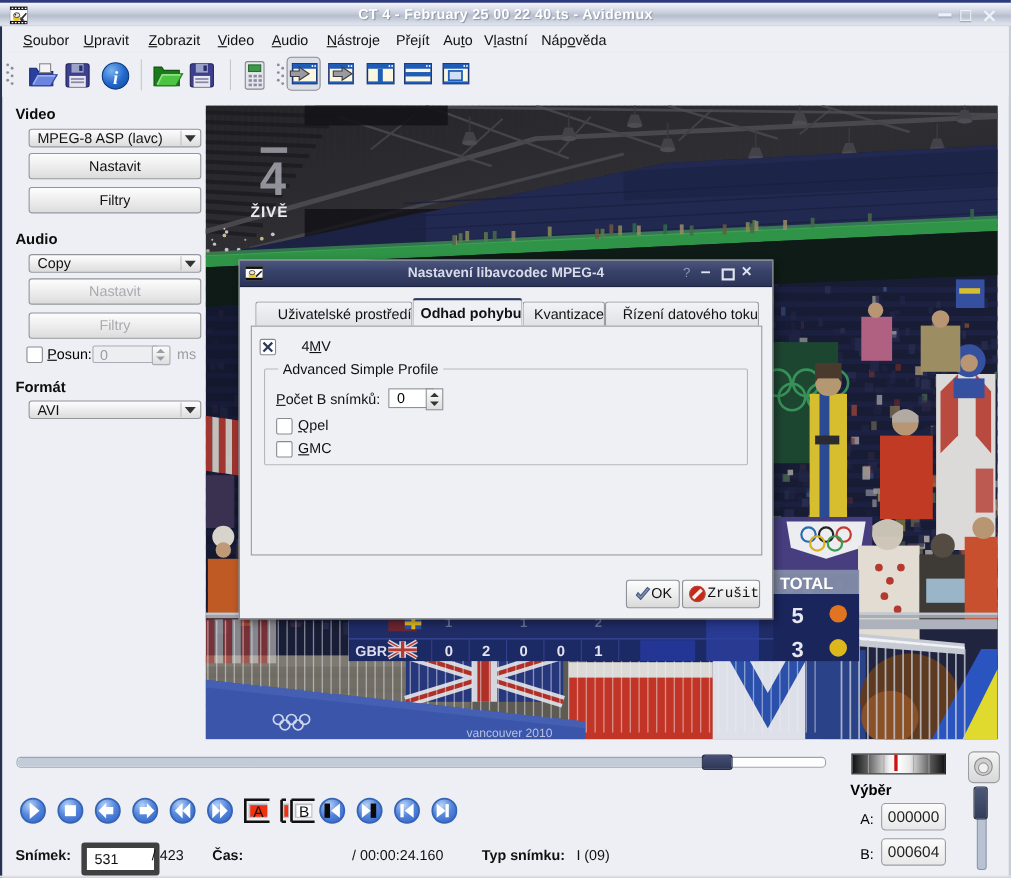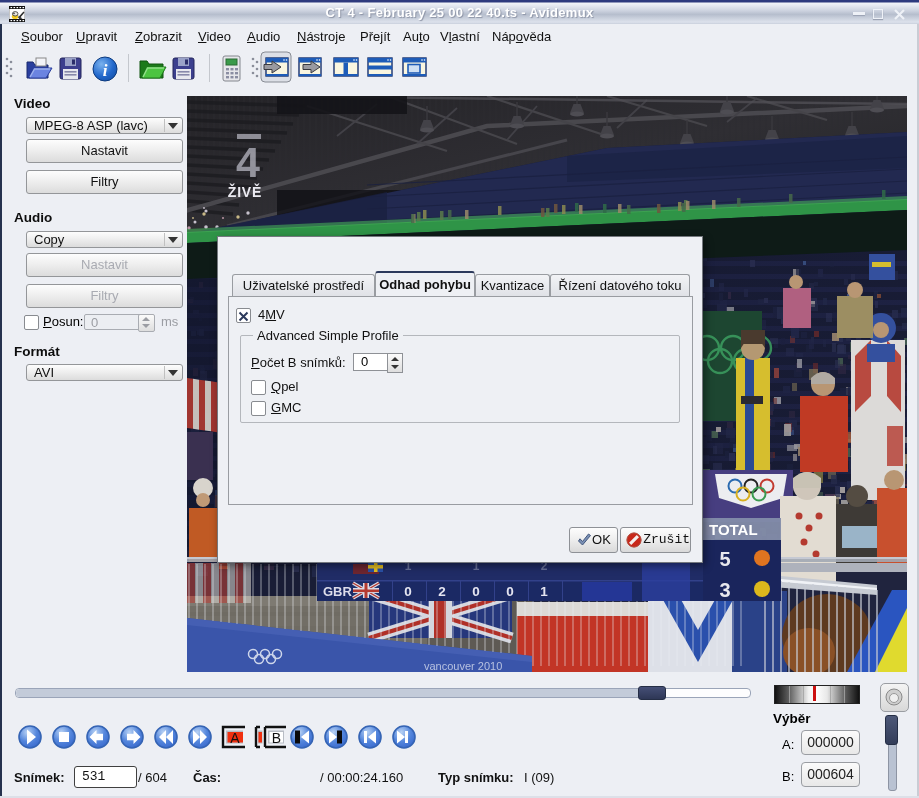--- a/index.html
+++ b/index.html
@@ -35,42 +35,42 @@
 
 #dialog{left:217px;top:236px;width:484px;height:325px;background:#eef0f4;
   border:1px solid #74787e;box-shadow:2px 3px 8px rgba(0,0,0,.45);}
 #dtitle{position:absolute;left:0;top:0;right:0;height:23px;
   background:linear-gradient(#4d577e 0%,#39426a 40%,#2b3457 100%);
   border-bottom:1px solid #1c2440;}
 #dtitle .ttext{position:absolute;left:0;right:0;top:4px;text-align:center;
   color:#d8dce8;font-weight:bold;font-size:12.5px;}
 .tab{position:absolute;top:37px;height:22px;background:linear-gradient(#f2f3f6,#dfe1e6);
   border:1px solid #999ca1;border-bottom:none;border-radius:3px 3px 0 0;
-  font-size:13px;color:#111;text-align:center;}
+  font-size:13px;color:#111;text-align:right;}
 .tab.active{top:34px;height:25px;background:#eef0f4;border-top:2px solid #2c3a5c;}
 #tabpane{position:absolute;left:10px;top:59px;width:463px;height:207px;
   border:1px solid #999ca1;background:#eef0f4;}
 .cb{position:absolute;width:13px;height:13px;background:#fff;
   border:1px solid #888b90;border-radius:2px;}
 .dlabel{position:absolute;font-size:13px;color:#111;}
 .group{position:absolute;border:1px solid #b4b7bc;border-radius:2px;}
 .gtitle{position:absolute;top:-8px;left:12px;background:#eef0f4;padding:0 4px;
   font-size:13px;color:#111;}
 .pbtn{position:absolute;height:24px;background:linear-gradient(#fdfdfd,#efefef 45%,#d9d9d9);
   border:1px solid #8e9196;border-radius:3px;font-size:13px;color:#111;}
 
 #seek{left:15px;top:688px;width:734px;height:8px;border:1px solid #9aa4b8;
   border-radius:4px;background:#fdfdfe;}
 #seekfill{left:16px;top:689px;width:622px;height:8px;border-radius:4px 0 0 4px;background:#c3cbd9;}
 #seekhandle{left:638px;top:686px;width:26px;height:12px;border-radius:3px;
   background:linear-gradient(#454f76,#2e3756);border:1px solid #252e45;}
 #statusrow{left:0px;top:762px;width:803px;height:32px;font-size:13px;color:#111;}
 .sbold{font-weight:bold;}
-.field{position:absolute;background:#fff;border:1px solid #404040;border-radius:3px;
-  font-size:13px;color:#111;font-family:Liberation Mono, monospace;}
+.field{position:absolute;background:#fff;border:5px solid #404040;border-radius:3px;
+  font-size:13px;color:#111;}
 .gfield{position:absolute;background:linear-gradient(#fbfbfb,#e8e8e8);
   border:1px solid #9a9da2;border-radius:4px;font-size:14px;color:#222;text-align:center;}
 </style></head>
 <body>
 
 <div class="abs" style="left:0;top:0;width:2px;height:798px;background:#26324e;"></div>
 <div class="abs" style="left:917px;top:0;width:2px;height:798px;background:#c9ccd4;"></div>
 <div class="abs" style="left:0;top:796px;width:919px;height:2px;background:#dde0e8;"></div>
 
 <div id="titlebar" class="abs">
@@ -2020,30 +2020,45 @@
 <rect x="166" y="468" width="26" height="10" fill="#6e2630"></rect>
 <rect x="181" y="466" width="15" height="10" fill="#2a52a8"></rect>
 <rect x="181" y="469" width="15" height="3.5" fill="#e8c020"></rect>
 <rect x="187" y="466" width="3.5" height="10" fill="#e8c020"></rect>
 <rect x="395" y="486" width="50" height="19" fill="#26379a" opacity="0.9"></rect>
 <rect x="455" y="466" width="48" height="39" fill="#2c3f9e" opacity="0.8"></rect>
 </svg>
   </div>
 
 <div id="dialog" class="abs">
+  <div id="dtitle">
+    <svg class="abs" style="left:5px;top:5px" width="16" height="13">
+      <rect x="0" y="0" width="16" height="13" fill="#fdfdfd" stroke="#222" stroke-width="0.5"></rect>
+      <rect x="0" y="0" width="16" height="2.5" fill="#111"></rect>
+      <rect x="0" y="10.5" width="16" height="2.5" fill="#111"></rect>
+      <ellipse cx="6" cy="8.2" rx="3" ry="2.2" fill="#f0c820"></ellipse>
+      <ellipse cx="6.2" cy="5.8" rx="2.6" ry="1.9" fill="#e8e6e0" stroke="#333" stroke-width="0.7"></ellipse>
+      <path d="M9 9 L14.5 4 L15.3 5 L10.3 10 Z" fill="#2a2a2a"></path>
+    </svg>
+    <div class="ttext">Nastavení libavcodec MPEG-4</div>
+    <div class="abs" style="left:403px;top:4px;color:#8e99b2;font-size:12px;">?</div>
+    <div class="abs" style="left:419px;top:2px;color:#dfe3ee;font-weight:bold;">–</div>
+    <div class="abs" style="left:438px;top:7px;width:8px;height:7px;border:2px solid #dfe3ee;"></div>
+    <div class="abs" style="left:456px;top:2px;color:#dfe3ee;font-weight:bold;">×</div>
+  </div>
   <div class="tab" style="left:14px;width:141px;line-height:22px;">Uživatelské prostředí</div>
   <div class="tab active" style="left:157px;width:98px;line-height:23px;font-weight:bold;">Odhad pohybu</div>
   <div class="tab" style="left:257px;width:73px;line-height:22px;">Kvantizace</div>
   <div class="tab" style="left:332px;width:138px;line-height:22px;">Řízení datového toku</div>
   <div id="tabpane"></div>
 
   <div class="cb" style="left:18px;top:71px;"><svg width="13" height="13">
         <path d="M2.5 2.5 L10.5 10.5 M10.5 2.5 L2.5 10.5" stroke="#2c3a5c" stroke-width="2"></path>
       </svg></div>
-  <div class="dlabel" style="left:40px;top:70px;">4<u>M</u>V</div>
+  <div class="dlabel" style="left:56px;top:70px;">4<u>M</u>V</div>
 
   <div class="group" style="left:22px;top:98px;width:438px;height:86px;">
     <span class="gtitle">Advanced Simple Profile</span>
     <div class="dlabel" style="left:10px;top:19px;"><u>P</u>očet B snímků:</div>
     <div class="abs" style="left:112px;top:17px;width:32px;height:16px;background:#fff;border:1px solid #8e9196;font-size:13px;padding-left:7px;">0</div>
     <div class="abs" style="left:146px;top:17px;width:14px;height:18px;background:linear-gradient(#fbfbfb,#dedede);border:1px solid #8e9196;">
       <span style="position:absolute;left:3px;top:3px;width:0;height:0;border-left:4px solid transparent;border-right:4px solid transparent;border-bottom:4px solid #333;"></span>
       <span style="position:absolute;left:3px;top:11px;width:0;height:0;border-left:4px solid transparent;border-right:4px solid transparent;border-top:4px solid #333;"></span>
     </div>
     <div class="cb" style="left:10px;top:44px;"></div>
@@ -2149,19 +2164,19 @@
  <path d="M360 6.5 L352 13 L360 19.5 Z"></path>
  <rect x="389" y="7" width="3" height="12"></rect>
  <path d="M381 6.5 L389 13 L381 19.5 Z"></path>
 </g>
 </svg>
 </div>
 
 <div id="statusrow" class="abs">
   <span class="abs sbold" style="left:14px;top:8px;">Snímek:</span>
   <div class="field" style="left:74px;top:4px;width:54px;height:18px;padding:2px 0 0 7px;">531</div>
-  <span class="abs" style="left:138px;top:8px;">/ 604</span>
+  <span class="abs" style="left:138px;top:8px;">/ 423</span>
   <span class="abs sbold" style="left:193px;top:8px;">Čas:</span>
   <div class="field" style="left:214px;top:4px;width:80px;height:18px;padding:12px 0 0 7px;margin-top:48px;">0:00:21.240</div>
   <span class="abs" style="left:320px;top:8px;">/ 00:00:24.160</span>
   <span class="abs sbold" style="left:438px;top:8px;">Typ snímku:</span>
   <span class="abs" style="left:524px;top:8px;">I (09)</span>
 </div>
 
 </body></html>

